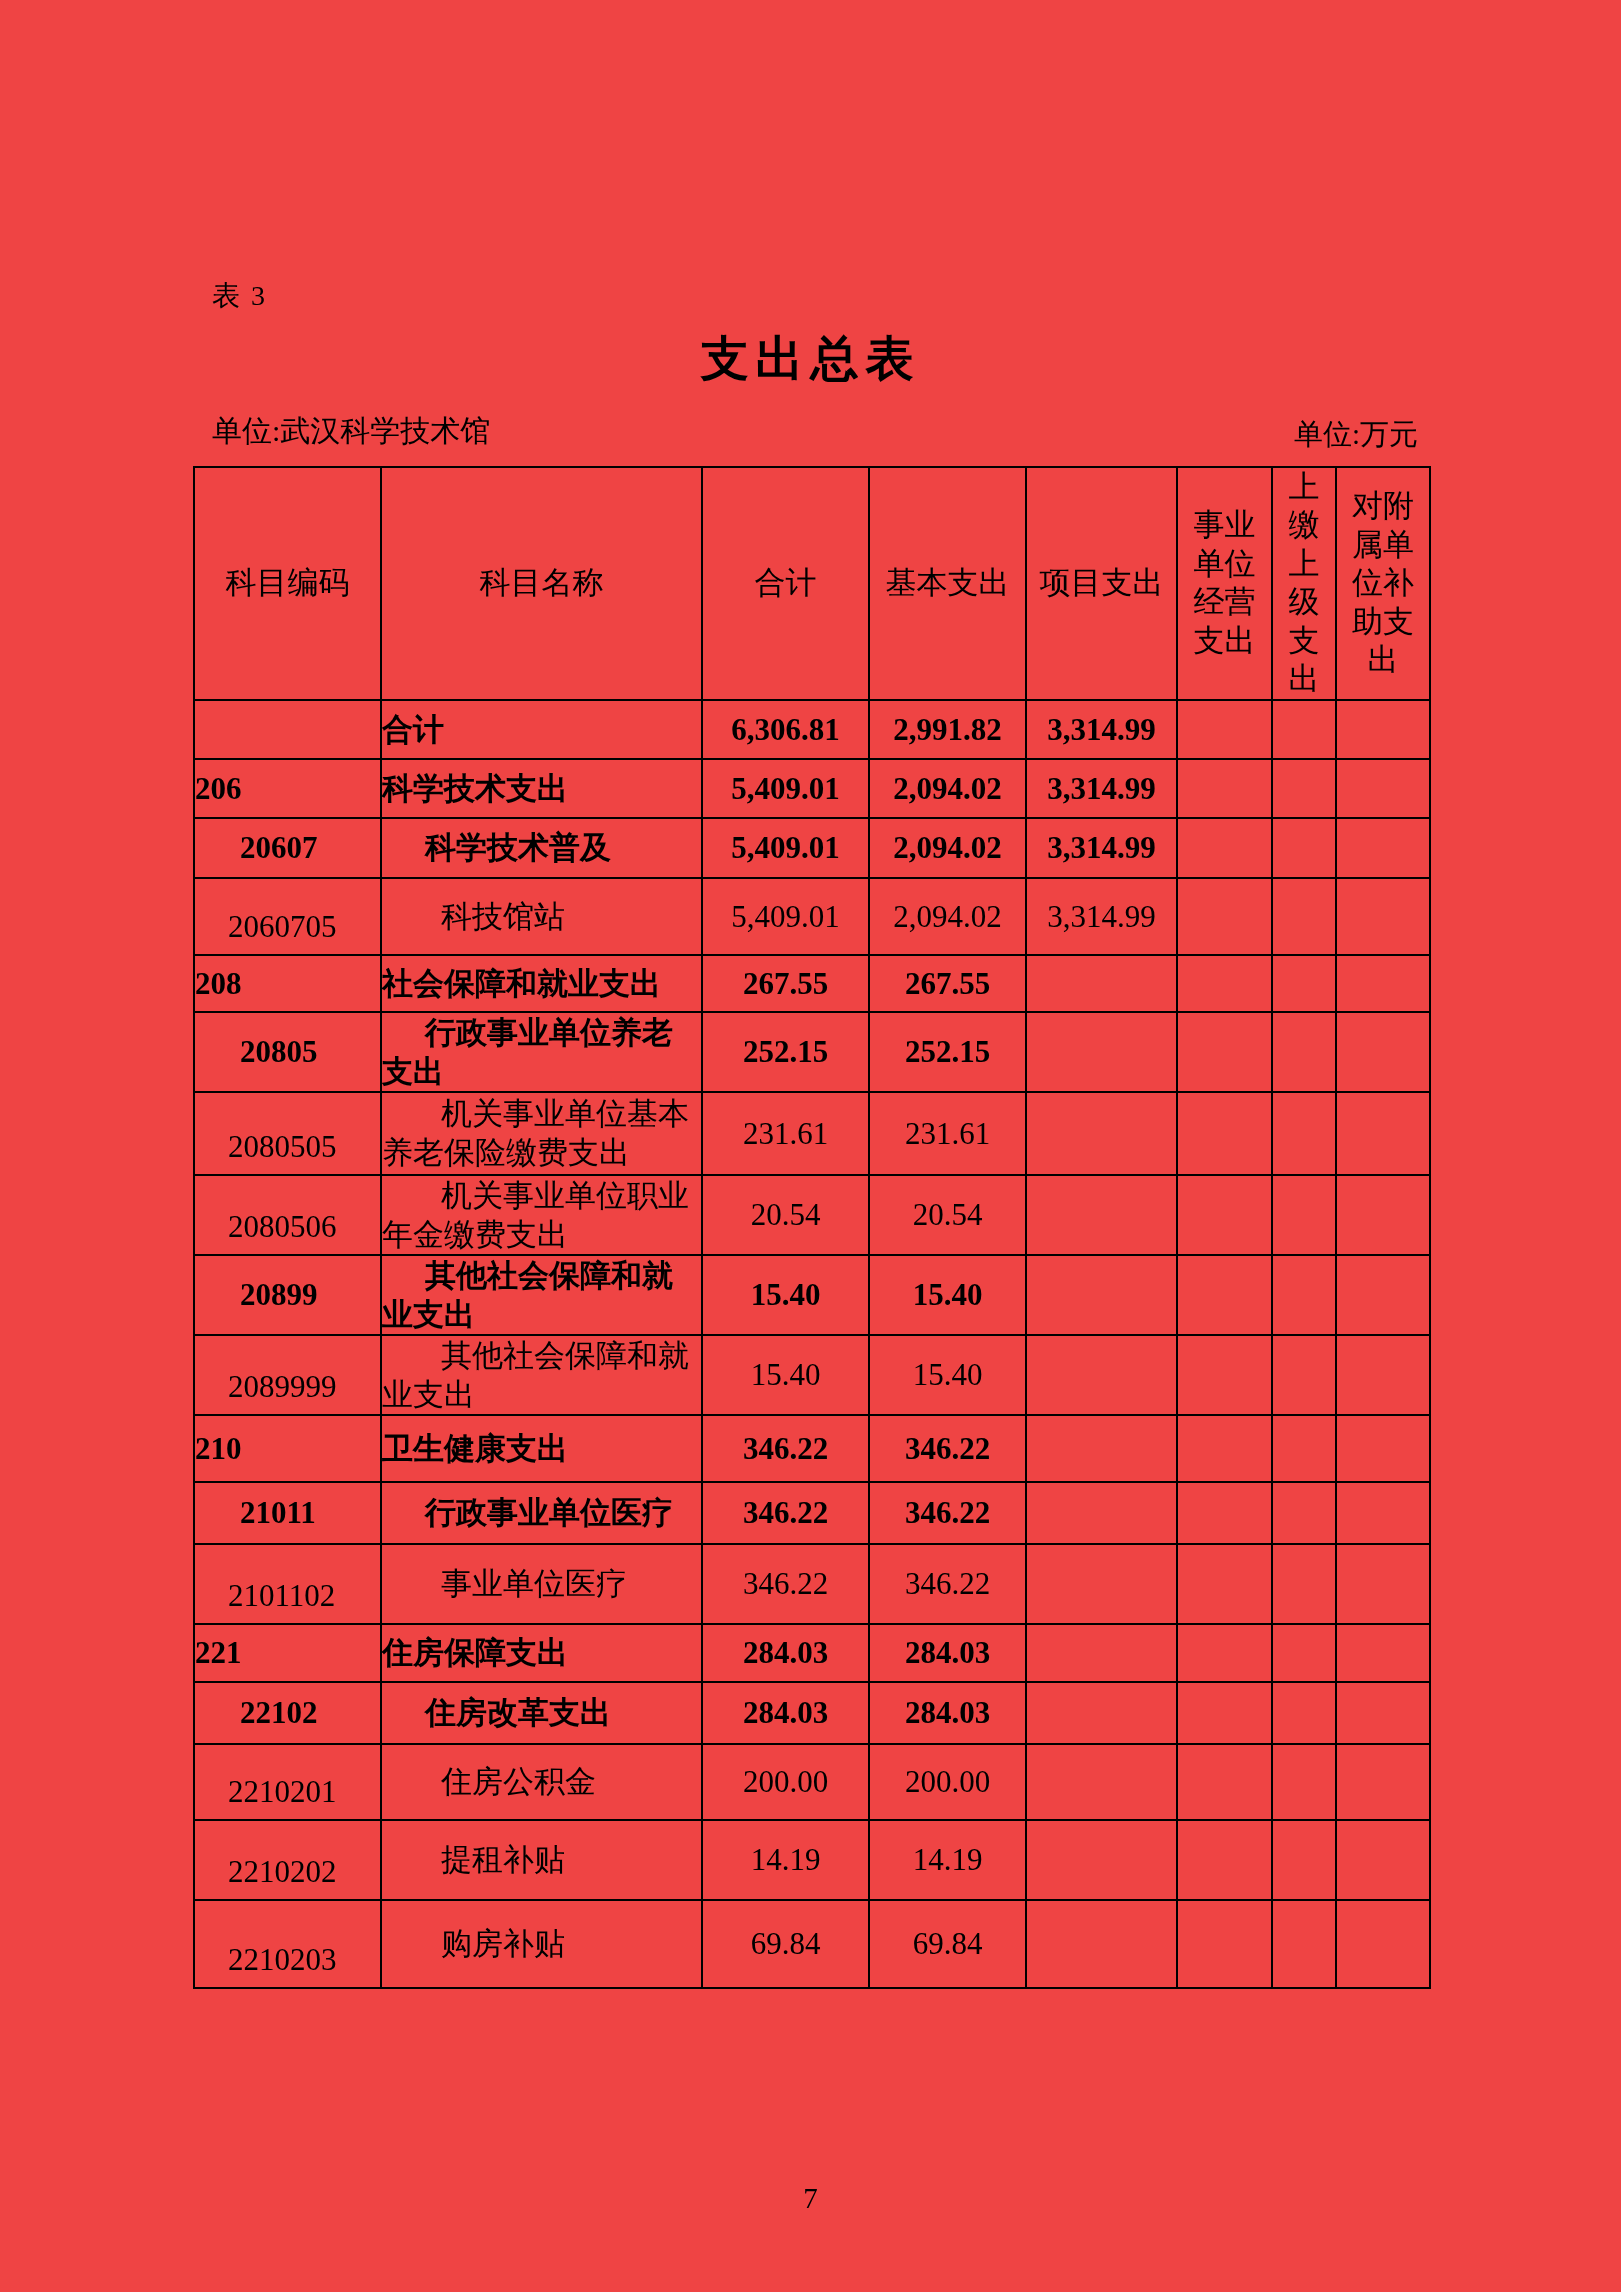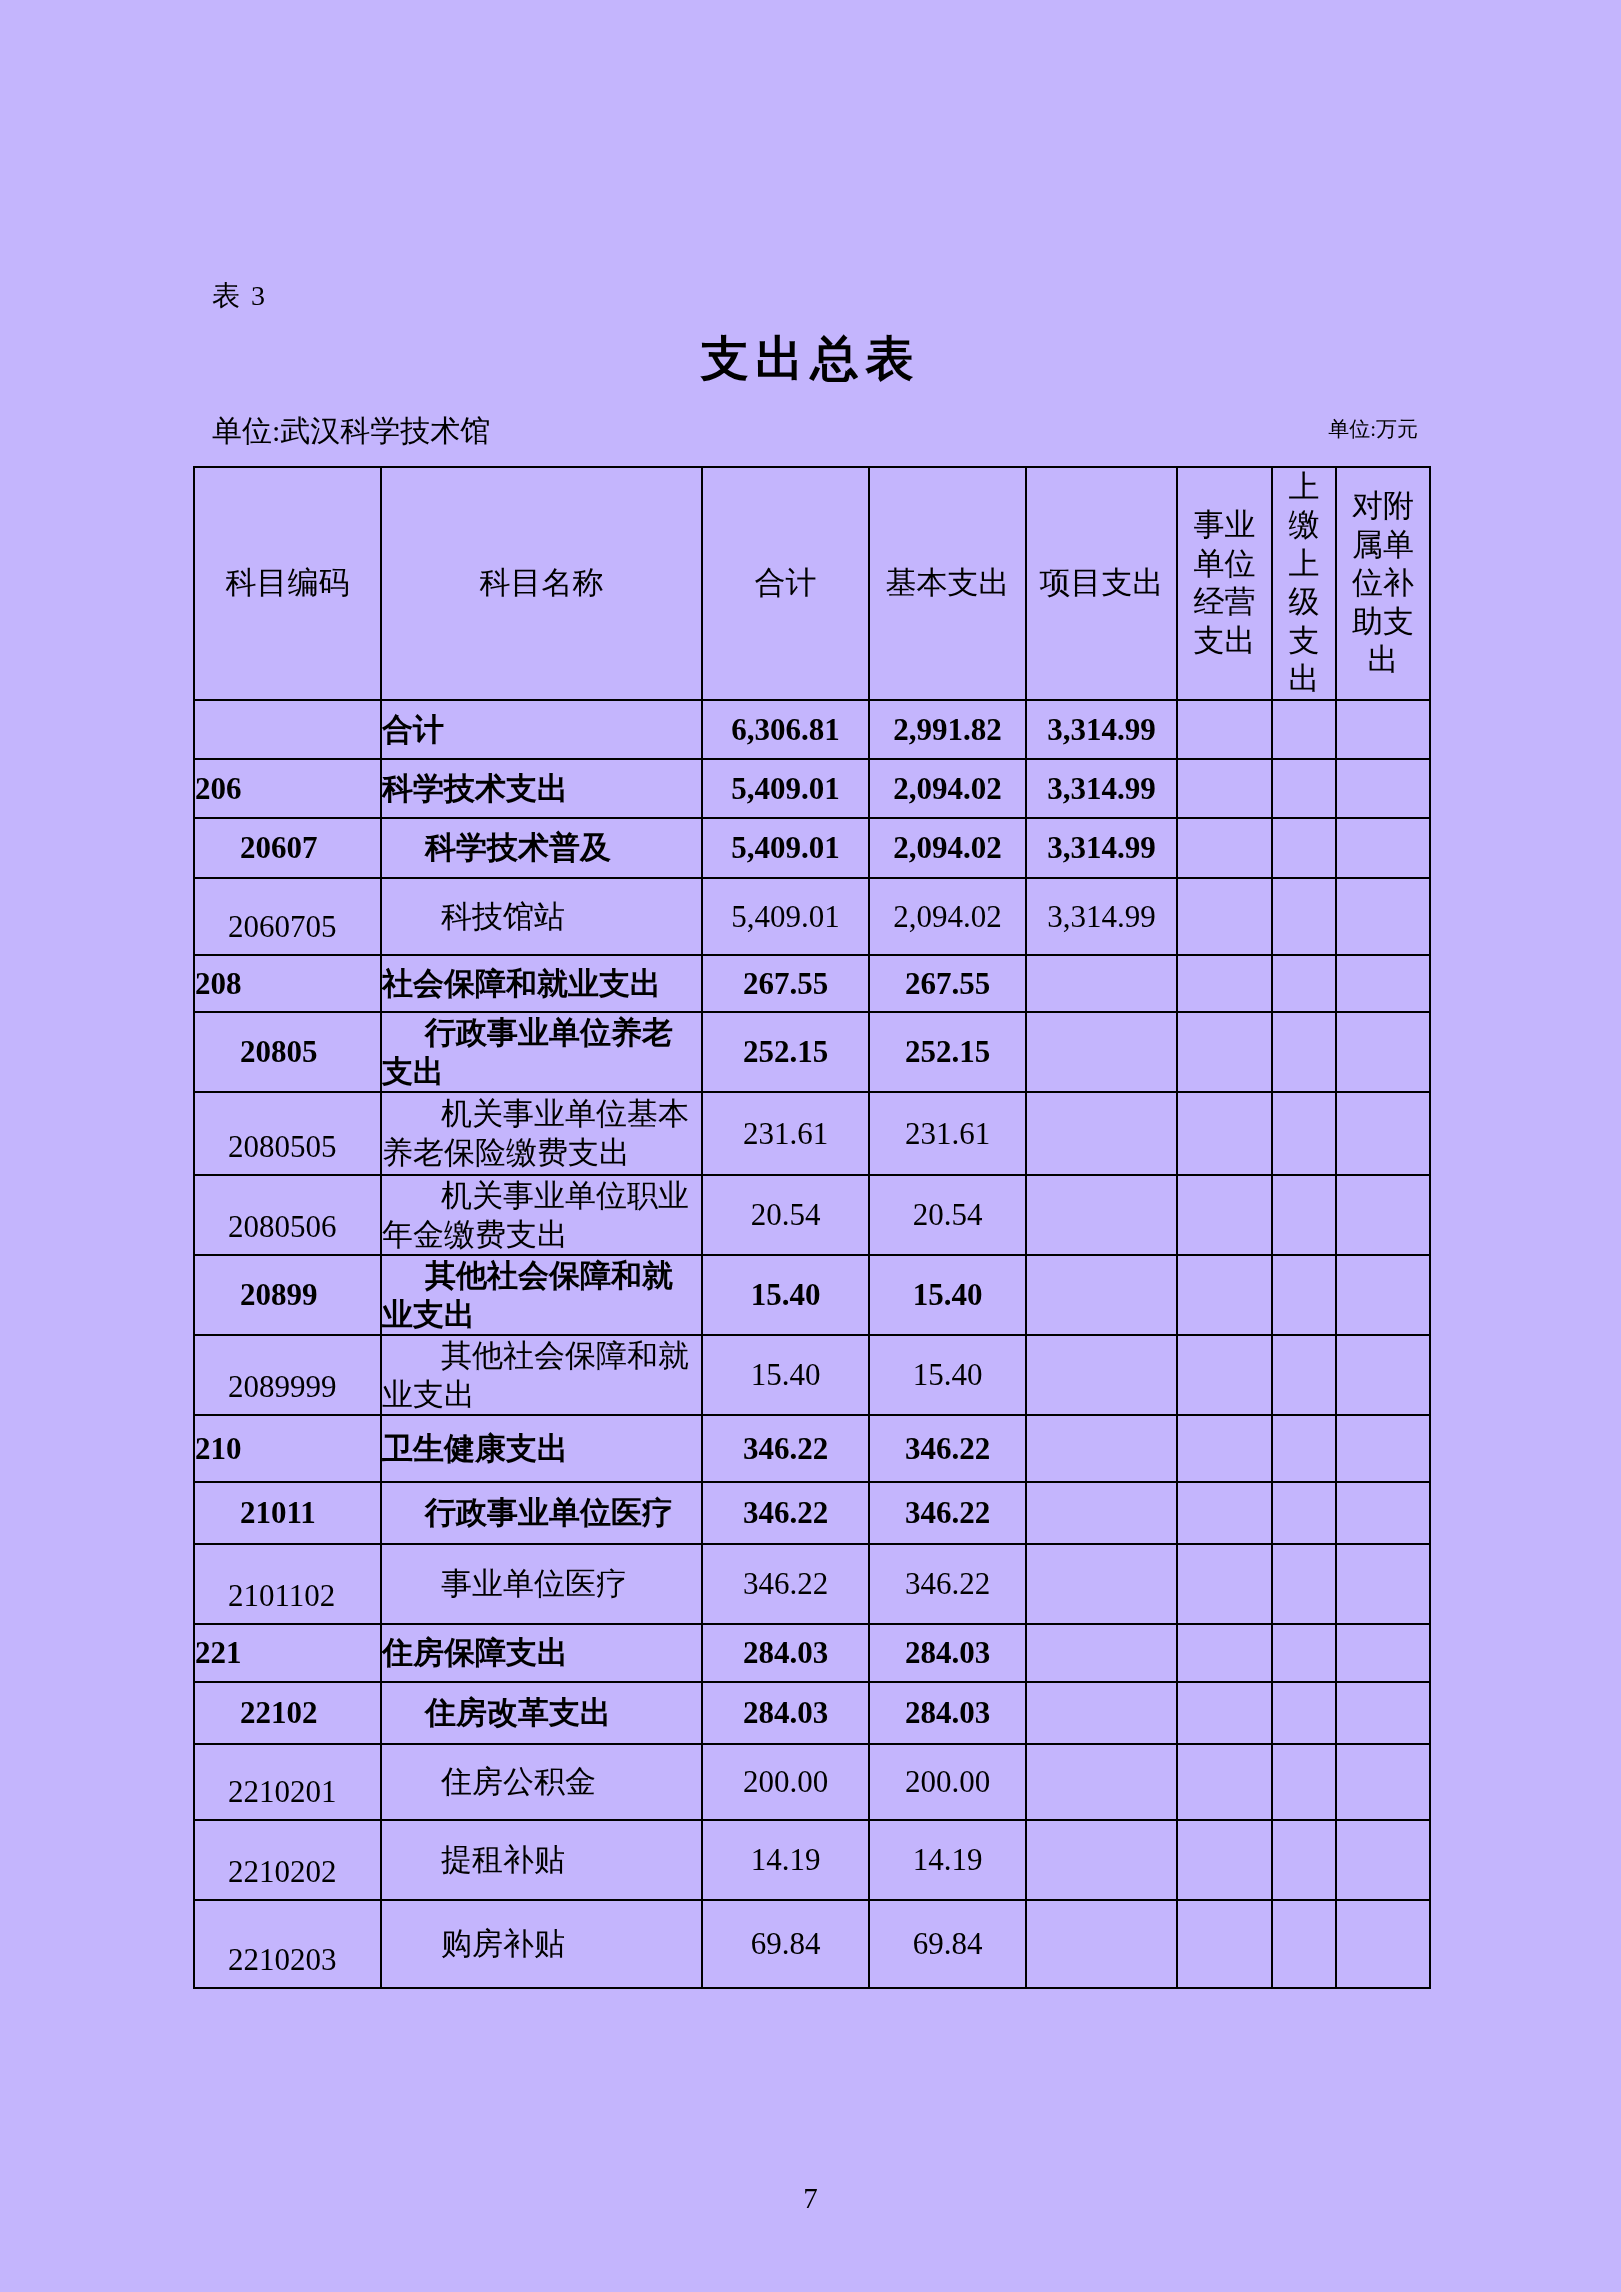--- a/index.html
+++ b/index.html
@@ -1,28 +1,28 @@
 <!DOCTYPE html>
 <html><head>
 <meta charset="utf-8">
 <style>
   html,body { margin:0; padding:0; background:#888; }
   .sheet {
     position:relative; width:1621px; height:2293px;
-    background:#c4b5fd; color:#000;
+    background:#ef4444; color:#000;
     font-family:"Liberation Serif","DejaVu Serif",serif;
     overflow:hidden; margin:0 auto;
   }
   .table-label { position:absolute; left:212px; top:277px; font-size:28px; letter-spacing:2px; }
   .doc-title {
     position:absolute; left:193px; top:327px; width:1235px;
     text-align:center; font-size:48px; font-weight:bold; letter-spacing:6.9px;
   }
   .unit-left  { position:absolute; left:212px; top:411px; font-size:30px; }
-  .unit-right { position:absolute; left:193px; top:415px; width:1225px; text-align:right; font-size:21px; }
+  .unit-right { position:absolute; left:193px; top:415px; width:1225px; text-align:right; font-size:29px; }
   .page-number { position:absolute; left:0; top:2182px; width:100%; text-align:center; font-size:29px; }
 
   table.main {
     position:absolute; left:193px; top:466px; width:1235px;
     border-collapse:collapse; table-layout:fixed;
   }
   table.main th, table.main td { border:2px solid #000; padding:0; font-size:31px; overflow:hidden; }
   thead th {
     height:230px; font-weight:normal; text-align:center; vertical-align:middle;
     line-height:1.24; white-space:pre-line; border-bottom:7.8px double #000; padding:0 2px;

